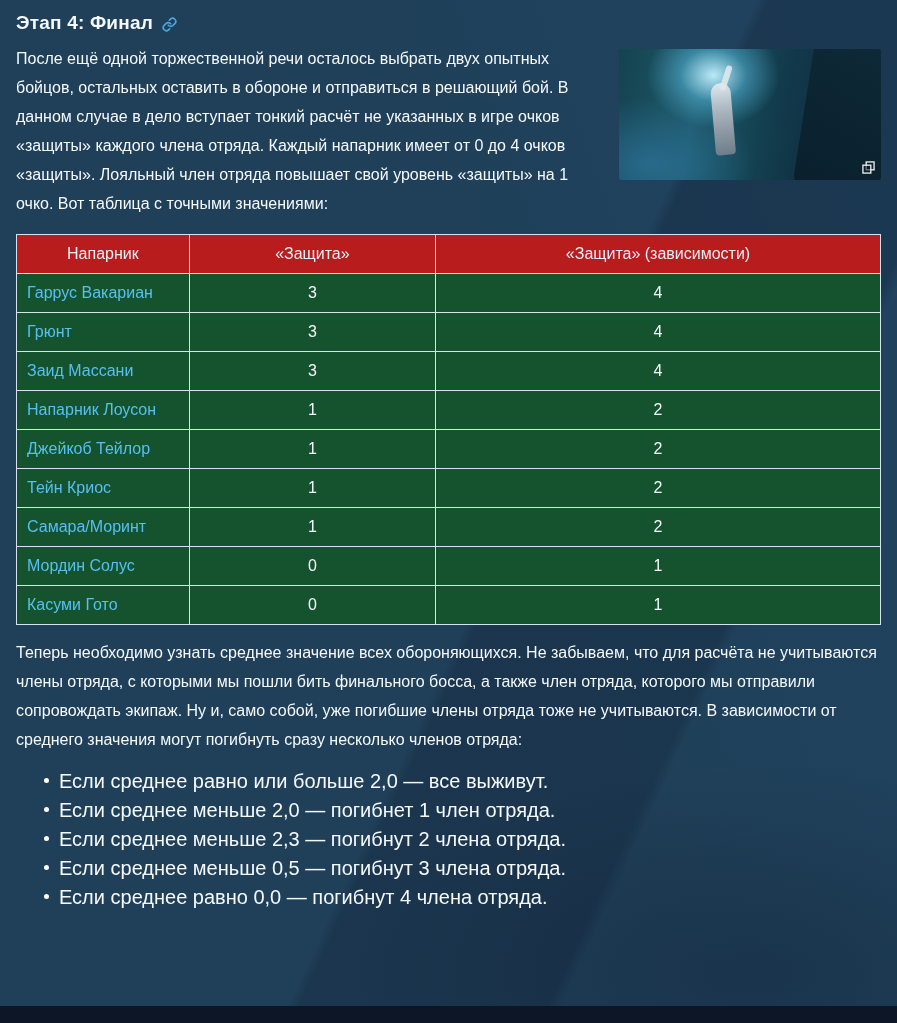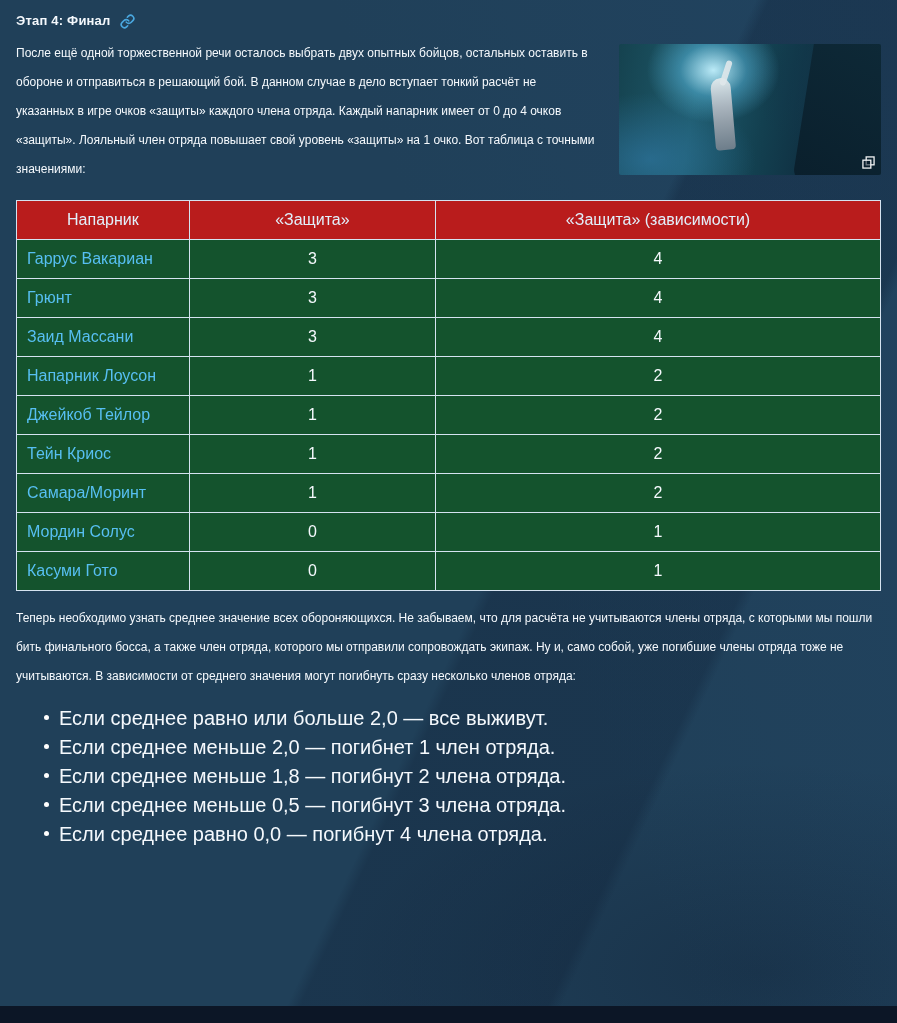--- a/index.html
+++ b/index.html
@@ -16,21 +16,21 @@
     content: ""; position: absolute; inset: 0; pointer-events: none;
     background:
       linear-gradient(115deg, rgba(10,25,45,0) 55%, rgba(14,30,52,0.30) 56%, rgba(14,30,52,0.30) 74%, rgba(10,25,45,0) 75%),
       linear-gradient(250deg, rgba(36,78,118,0.22) 0%, rgba(36,78,118,0) 45%),
       radial-gradient(600px 300px at 85% 95%, rgba(12,26,46,0.35), rgba(12,26,46,0) 70%);
   }
   .content { position: relative; padding: 10px 16px 0 16px; }
 
   
   .title-row { display: flex; align-items: center; gap: 9px; margin: 2px 0 10px 0; }
-  .page-title { font-size: 13px; font-weight: 700; letter-spacing: 0.2px; }
+  .page-title { font-size: 19px; font-weight: 700; letter-spacing: 0.2px; }
   .link-icon { width: 15px; height: 15px; margin-top: 2px; cursor: pointer; }
 
   
   .game-image {
     float: right;
     width: 262px; height: 131px;
     margin: 5px 0 14px 22px;
     border-radius: 2px;
     position: relative;
     overflow: hidden;
@@ -60,21 +60,21 @@
     position: absolute; left: calc(36% + 10px); top: 12%;
     width: 6px; height: 26px;
     background: #dfe7ea;
     border-radius: 3px;
     transform: rotate(18deg);
     opacity: 0.9;
   }
   .expand-icon { position: absolute; right: 6px; bottom: 6px; width: 13px; height: 13px; cursor: pointer; opacity: 0.95; }
 
   
-  .para { font-size: 12px; line-height: 29px; margin: 0 0 10px 0; }
+  .para { font-size: 16px; line-height: 29px; margin: 0 0 10px 0; }
 
   
   .table-wrap { clear: both; padding-top: 6px; }
   table.defense-table { width: 100%; border-collapse: collapse; }
   .defense-table col.c1 { width: 20%; }
   .defense-table col.c2 { width: 28.5%; }
   .defense-table th {
     background: #b91c1c;
     border: 1px solid #d5e3f0;
     padding: 10px 8px;
@@ -194,20 +194,20 @@
         </tr>
       </tbody>
     </table>
   </div>
 
   <p class="para" style="margin-top:13px;">Теперь необходимо узнать среднее значение всех обороняющихся. Не забываем, что для расчёта не учитываются члены отряда, с которыми мы пошли бить финального босса, а также член отряда, которого мы отправили сопровождать экипаж. Ну и, само собой, уже погибшие члены отряда тоже не учитываются. В зависимости от среднего значения могут погибнуть сразу несколько членов отряда:</p>
 
   <ul class="rules">
     <li><span>Если среднее равно или больше 2,0 — все выживут.</span></li>
     <li><span>Если среднее меньше 2,0 — погибнет 1 член отряда.</span></li>
-    <li><span>Если среднее меньше 1,8 — погибнут 2 члена отряда.</span></li>
+    <li><span>Если среднее меньше 2,3 — погибнут 2 члена отряда.</span></li>
     <li><span>Если среднее меньше 0,5 — погибнут 3 члена отряда.</span></li>
     <li><span>Если среднее равно 0,0 — погибнут 4 члена отряда.</span></li>
   </ul>
 
 </div>
 
 <div class="footer-bar"></div>
 
 </body></html>

